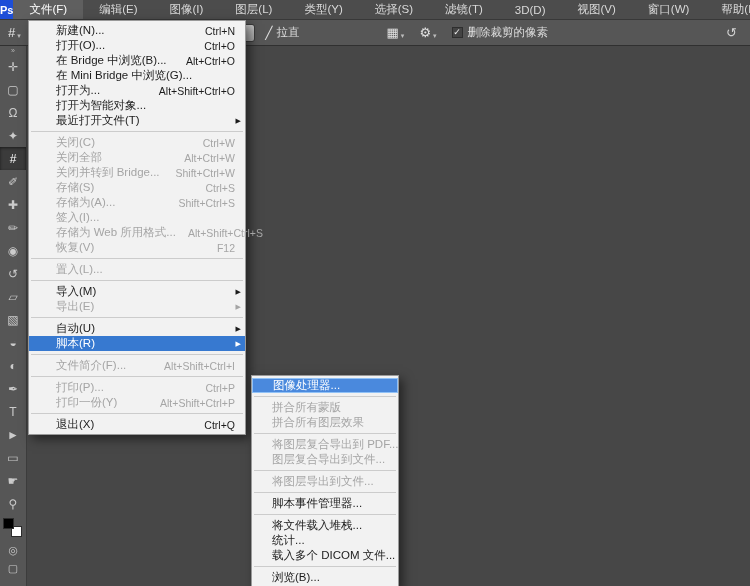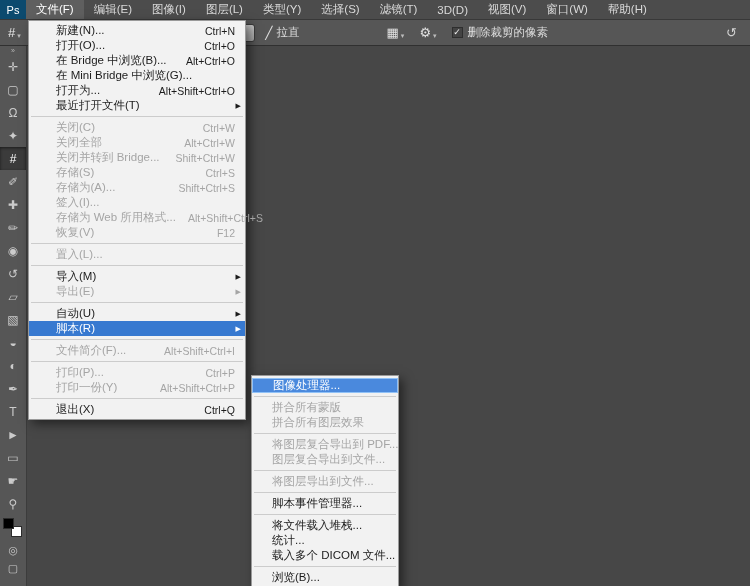--- a/index.html
+++ b/index.html
@@ -12,25 +12,25 @@
   }
 
   
   .titlebar {
     position: absolute; top: 0; left: 0; width: 750px; height: 20px;
     background: #4c4c4c; border-bottom: 1px solid #383838;
     display: flex; align-items: stretch; z-index: 5;
   }
   .ps-logo {
     width: 26px; display: flex; align-items: center; justify-content: center;
-    background: #0c4a6e; color: #fff; font-weight: normal; font-size: 11px;
+    background: #1d4ed8; color: #fff; font-weight: bold; font-size: 11px;
   }
   .menubar { display: flex; align-items: stretch; }
   .menubar-item {
-    display: flex; align-items: center; padding: 0 10px;
+    display: flex; align-items: center; padding: 0 16px;
     font-size: 11.5px; color: #d9d9d9; cursor: default; white-space: nowrap;
   }
   .menubar-item.active { background: #5f5f5f; color: #ffffff; }
 
   
   .optionsbar {
     position: absolute; top: 20px; left: 0; width: 750px; height: 26px;
     background: #565656; border-bottom: 1px solid #303030;
     display: flex; align-items: center; padding: 0 5px;
     font-size: 11.5px; color: #dcdcdc; z-index: 4;
@@ -219,20 +219,23 @@
       <span class="mi-shortcut">Alt+Ctrl+O</span>
     </div>
     <div class="menu-item">
       <span class="mi-label">在 Mini Bridge 中浏览(G)...</span>
     </div>
     <div class="menu-item">
       <span class="mi-label">打开为...</span>
       <span class="mi-shortcut">Alt+Shift+Ctrl+O</span>
     </div>
     <div class="menu-item">
+      <span class="mi-label">打开为智能对象...</span>
+    </div>
+    <div class="menu-item">
       <span class="mi-label">最近打开文件(T)</span>
       <span class="mi-arrow">▶</span>
     </div>
     <div class="menu-sep"></div>
     <div class="menu-item disabled">
       <span class="mi-label">关闭(C)</span>
       <span class="mi-shortcut">Ctrl+W</span>
     </div>
     <div class="menu-item disabled">
       <span class="mi-label">关闭全部</span>

